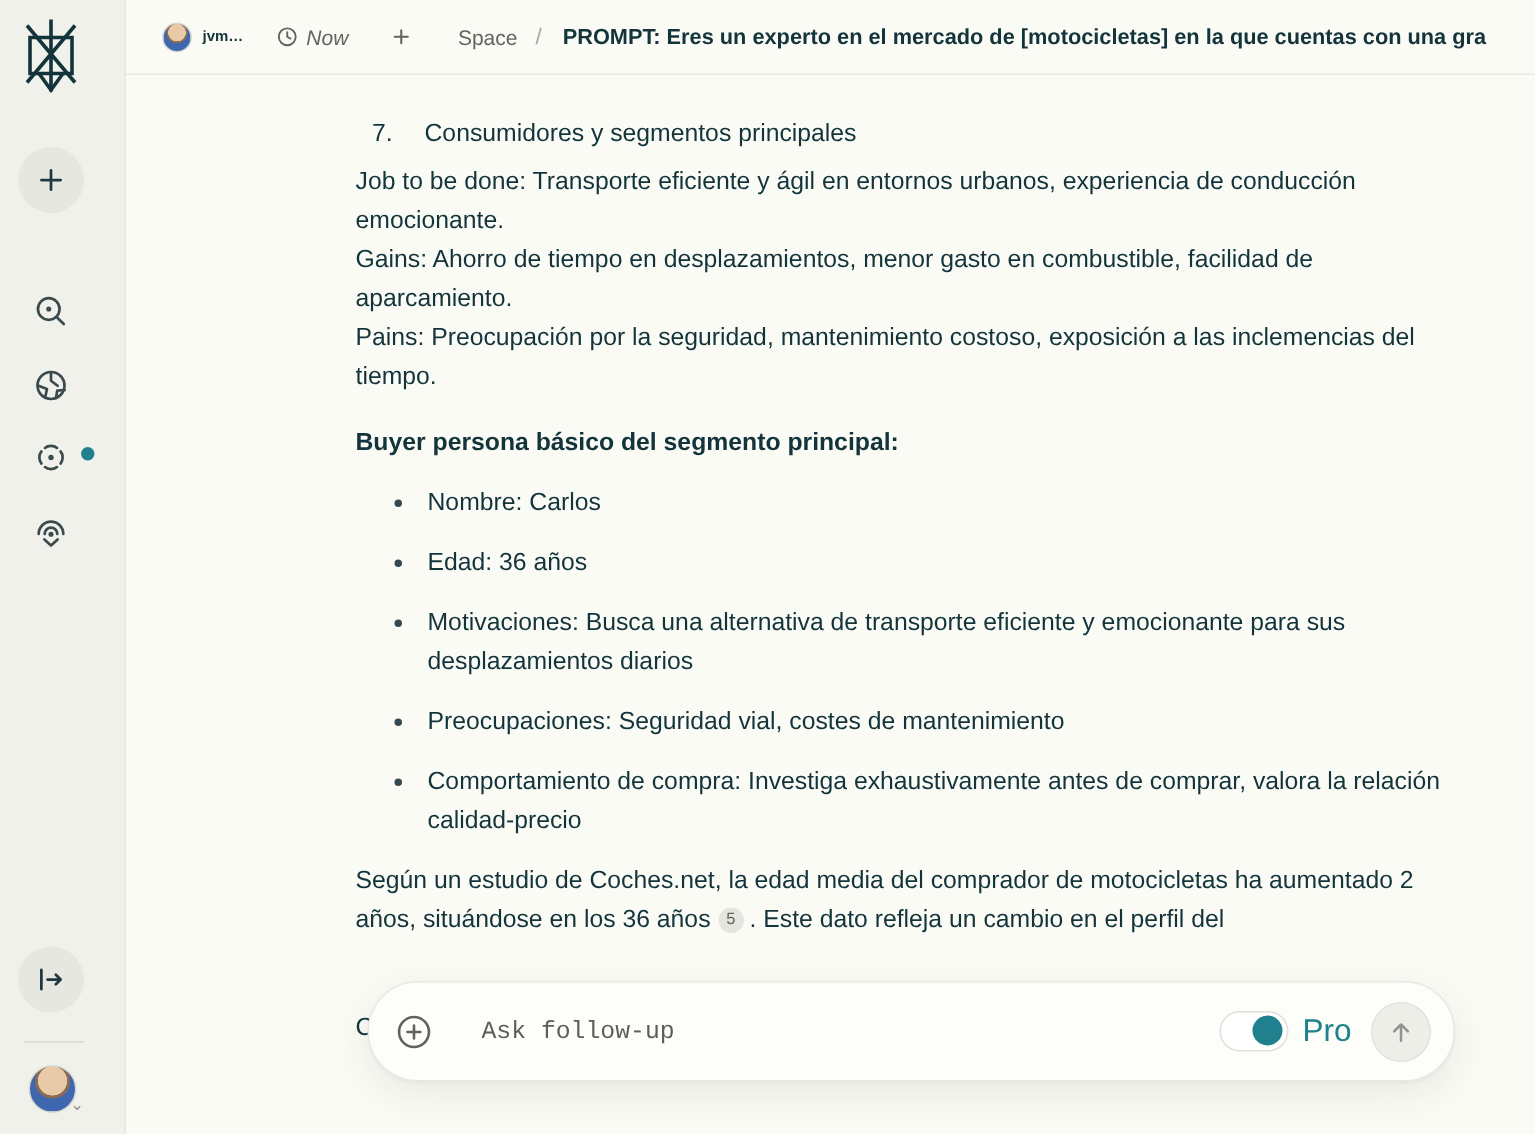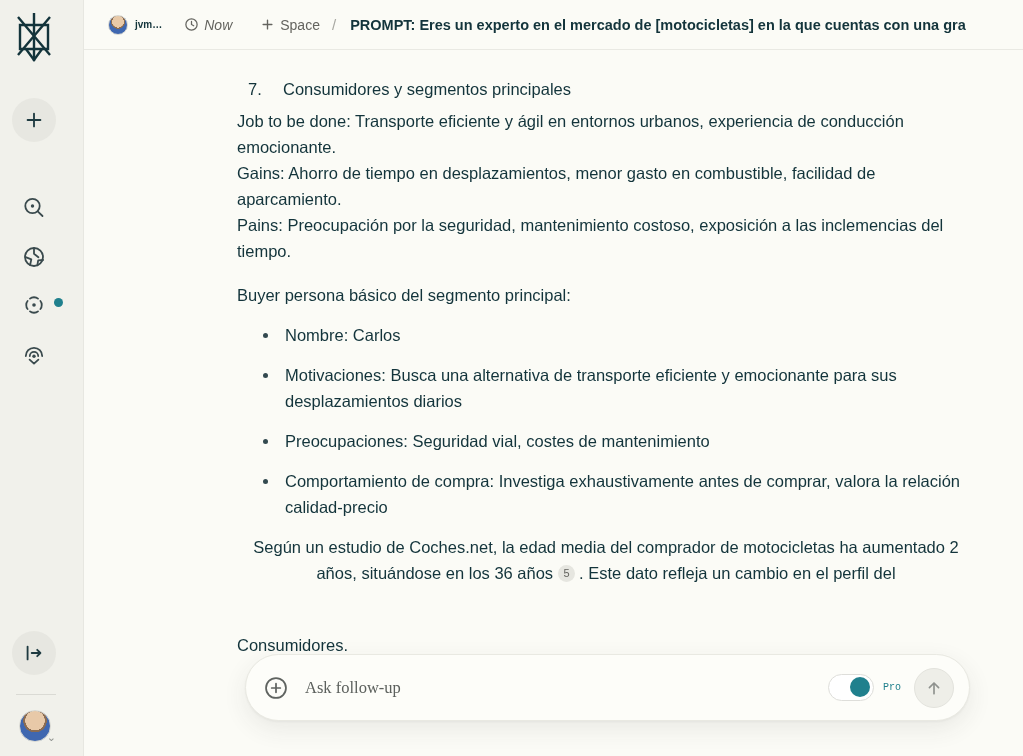--- a/index.html
+++ b/index.html
@@ -43,72 +43,72 @@
   .header {
     position:absolute; left:84px; top:0; width:939px; height:50px;
     display:flex; align-items:center; padding-left:24px;
     border-bottom:1px solid #e9e9e3; background:#fbfbf6; z-index:15;
     white-space:nowrap; overflow:hidden;
   }
   .header .h-avatar { width:20px; height:20px; flex:0 0 auto; }
   .h-user { font-weight:700; font-size:10px; margin-left:7px; color:#13343b; }
   .h-meta { display:flex; align-items:center; color:#64645f; font-size:14px; }
   .h-now { margin-left:22px;font-style:italic; }
-  .h-space { margin-left:28px; }
+  .h-space { margin-left:28px;gap:25px; }
   .h-meta svg { margin-right:5px; }
   .h-sep { color:#a8a8a2; font-size:15px; margin:0 14px 0 12px; }
   .h-title {
     font-weight:700; font-size:14.5px; color:#13343b; overflow:hidden; flex:1;
   }
   
   .content {
     position:absolute; left:237px; top:50px; width:738px; height:706px;
     padding-top:26px; font-size:16.5px; line-height:26px; color:#13343b;
   }
   .sec-item { display:flex; margin-bottom:6px; }
   .sec-num { width:24px; flex:0 0 auto; text-align:left; margin-left:11px; }
   .sec-title { margin-left:11px; }
   .para { margin:0; }
-  .buyer-head { margin-top:18px; }
+  .buyer-head { margin-top:18px;font-weight:bold; }
   ul.blist { list-style:none; margin-top:14px; }
   ul.blist li { position:relative; padding-left:48px; margin-bottom:14px; }
   ul.blist li::before {
     content:""; position:absolute; left:26px; top:11px; width:5px; height:5px;
     border-radius:50%; background:#33494f;
   }
-  .closing { margin-top:0;text-align:center; }
+  .closing { margin-top:0; }
   .cite {
     display:inline-flex; align-items:center; justify-content:center;
     width:17px; height:17px; border-radius:50%; background:#e6e6e0;
     color:#64645f; font-size:11px; line-height:17px; vertical-align:2px;
     margin:0 4px 0 5px; cursor:pointer;
   }
   .refs { margin-top:46px; }
   
   .followup {
     position:absolute; left:245px; top:654px; width:725px; height:67px;
     background:#fdfdf9; border:1px solid #e9e9e2; border-radius:34px;
     box-shadow:0 8px 24px rgba(60,60,50,.09), 0 1px 2px rgba(60,60,50,.05);
     display:flex; align-items:center; padding:0 15px 0 17px; z-index:10;
   }
   .fu-input {
     border:none; outline:none; background:transparent; flex:1;
-    font-family:Liberation Serif, serif;
-    font-size:16.5px; color:#13343b; margin-left:16px; min-width:50px;
+    font-family:Liberation Mono, monospace;
+    font-size:16.5px; color:#13343b; margin-left:32px; min-width:50px;
   }
   .fu-input::placeholder { color:#5c605d; opacity:1; }
   .toggle {
     position:relative; width:46px; height:27px; border-radius:14px;
     background:#ffffff; border:1.5px solid #dededa; flex:0 0 auto; cursor:pointer;
   }
   .toggle .knob {
     position:absolute; top:2px; left:21px; width:20px; height:20px;
     border-radius:50%; background:#20808d;
   }
-  .pro-label { color:#20808d; font-size:10px; font-weight:500; margin-left:9px;font-family:Liberation Mono, monospace; }
+  .pro-label { color:#20808d; font-size:21px; font-weight:500; margin-left:9px; }
   .submit-btn {
     width:40px; height:40px; border-radius:50%; background:#eeeee8;
     border:1px solid #e3e3dd; display:flex; align-items:center; justify-content:center;
     margin-left:13px; flex:0 0 auto; cursor:pointer;
   }
 </style>
 </head>
 <body>
 
 <div class="sidebar">
@@ -202,20 +202,21 @@
   </div>
 
   <p class="para">Job to be done: Transporte eficiente y ágil en entornos urbanos, experiencia de conducción emocionante.</p>
   <p class="para">Gains: Ahorro de tiempo en desplazamientos, menor gasto en combustible, facilidad de aparcamiento.</p>
   <p class="para">Pains: Preocupación por la seguridad, mantenimiento costoso, exposición a las inclemencias del tiempo.</p>
 
   <p class="para buyer-head">Buyer persona básico del segmento principal:</p>
 
   <ul class="blist">
     <li>Nombre: Carlos</li>
+    <li>Edad: 36 años</li>
     <li>Motivaciones: Busca una alternativa de transporte eficiente y emocionante para sus desplazamientos diarios</li>
     <li>Preocupaciones: Seguridad vial, costes de mantenimiento</li>
     <li>Comportamiento de compra: Investiga exhaustivamente antes de comprar, valora la relación calidad-precio</li>
   </ul>
 
   <p class="para closing"><span>Según un estudio de Coches.net, la edad media del comprador de motocicletas ha aumentado 2 años, situándose en los 36 años</span><span class="cite">5</span><span>. Este dato refleja un cambio en el perfil del</span></p>
 
   <p class="para refs">Consumidores.</p>
 </div>
 

